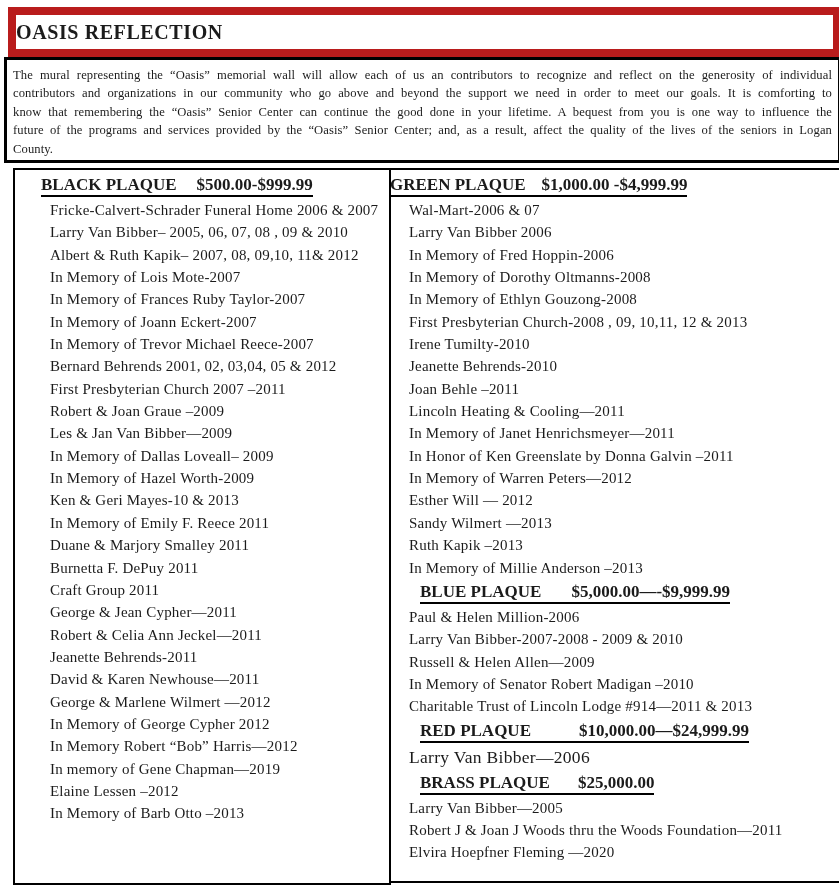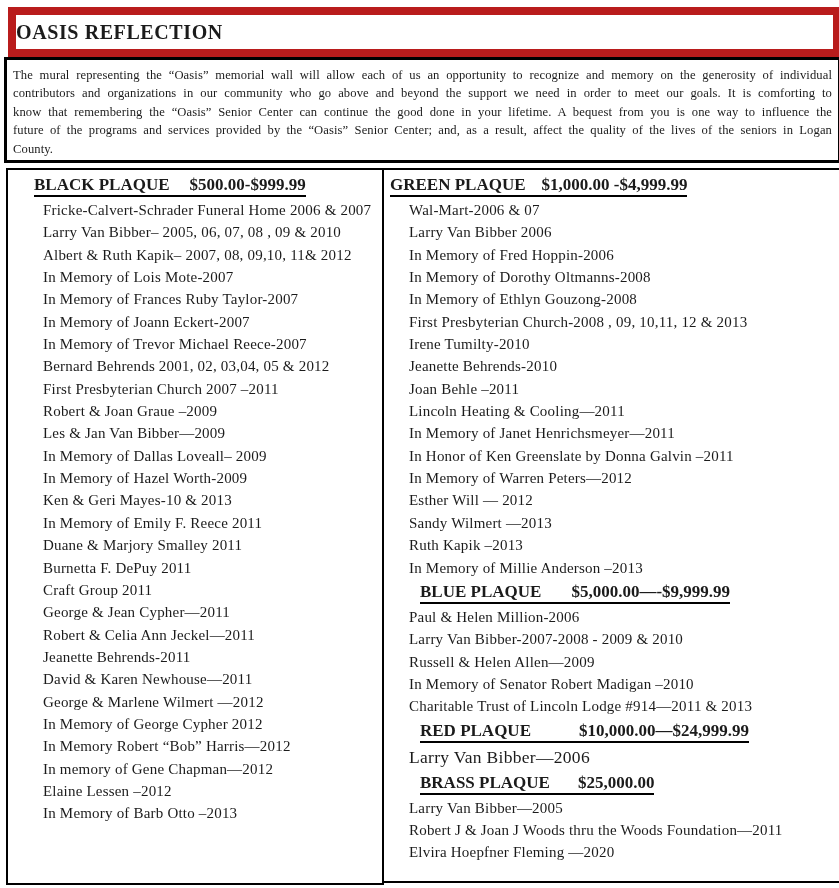--- a/index.html
+++ b/index.html
@@ -50,21 +50,21 @@
     text-align-last: left;
   }
 
   .col-box {
     position: absolute;
     top: 168px;
     border: 2px solid #000;
     background: #fff;
     overflow: hidden;
   }
-  .col-box.left  { left: 6px;   width: 364px; height: 701px; padding: 4px 4px 8px 6px; z-index: 2; }
+  .col-box.left  { left: 13px;   width: 364px; height: 701px; padding: 4px 4px 8px 6px; z-index: 2; }
   .col-box.right { left: 372px; width: 456px; height: 707px; padding: 4px 4px 0 6px; z-index: 1; }
 
   .section-header {
     display: table;
     font-size: 17px;
     font-weight: bold;
     line-height: 19px;
     border-bottom: 2.5px solid #000;
     padding-bottom: 1px;
     margin: 1px 0 2px 0;
@@ -95,21 +95,21 @@
   }
 </style>
 </head>
 <body>
 
 <div class="title-box">
   <span class="title-text">OASIS REFLECTION</span>
 </div>
 
 <div class="intro-box">
-    <div class="intro-line">The mural representing the “Oasis” memorial wall will allow each of us an opportunity to recognize and memory on the generosity of individual</div>
+    <div class="intro-line">The mural representing the “Oasis” memorial wall will allow each of us an contributors to recognize and reflect on the generosity of individual</div>
     <div class="intro-line">contributors and organizations in our community who go above and beyond the support we need in order to meet our goals.  It is comforting to</div>
     <div class="intro-line">know that  remembering the “Oasis” Senior Center can continue the good done in your    lifetime.  A bequest from you is one way to influence the</div>
     <div class="intro-line">future of the programs and services provided by the “Oasis” Senior  Center; and, as a result, affect the quality of the lives of the seniors in Logan</div>
     <div class="intro-line">County.</div>
   </div>
 
 <div class="col-box left">
   <div class="section-header indent-black">
     <span>BLACK PLAQUE</span>
       <span class="hdr-gap g20"></span>
@@ -134,21 +134,21 @@
       <div class="donor">Duane &amp; Marjory Smalley 2011</div>
       <div class="donor">Burnetta F. DePuy 2011</div>
       <div class="donor">Craft Group 2011</div>
       <div class="donor">George &amp; Jean Cypher—2011</div>
       <div class="donor">Robert &amp; Celia Ann Jeckel—2011</div>
       <div class="donor">Jeanette Behrends-2011</div>
       <div class="donor">David &amp; Karen Newhouse—2011</div>
       <div class="donor">George &amp; Marlene Wilmert —2012</div>
       <div class="donor">In Memory of George Cypher 2012</div>
       <div class="donor">In Memory Robert “Bob” Harris—2012</div>
-      <div class="donor">In memory of Gene Chapman—2012</div>
+      <div class="donor">In memory of Gene Chapman—2019</div>
       <div class="donor">Elaine Lessen –2012</div>
       <div class="donor">In Memory of Barb Otto –2013</div>
     </div>
 </div>
 
 <div class="col-box right">
   <div class="section-header indent-green">
     <span>GREEN PLAQUE</span>
       <span class="hdr-gap g16"></span>
       <span>$1,000.00 -$4,999.99</span>

